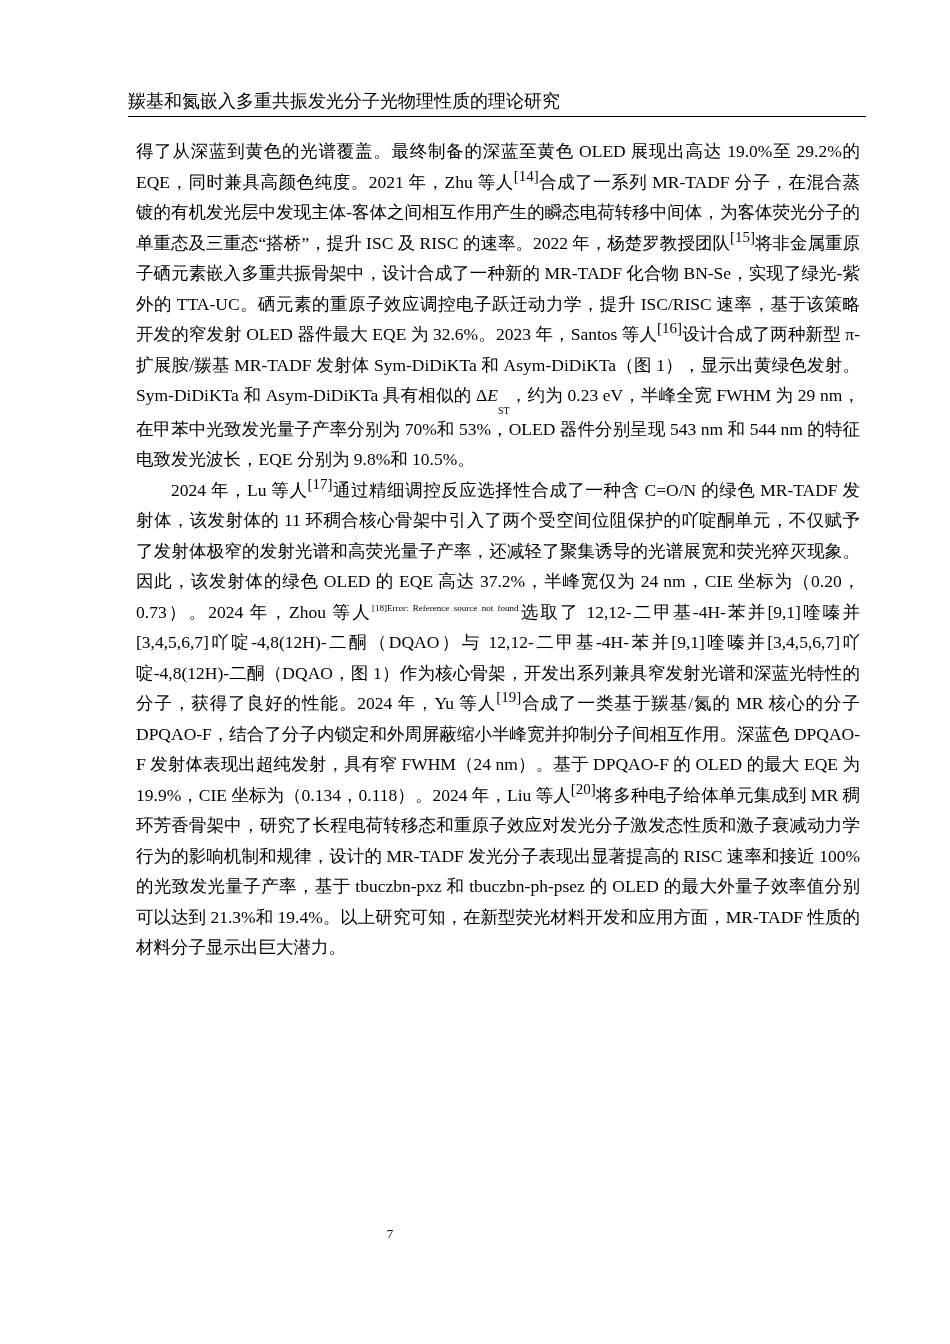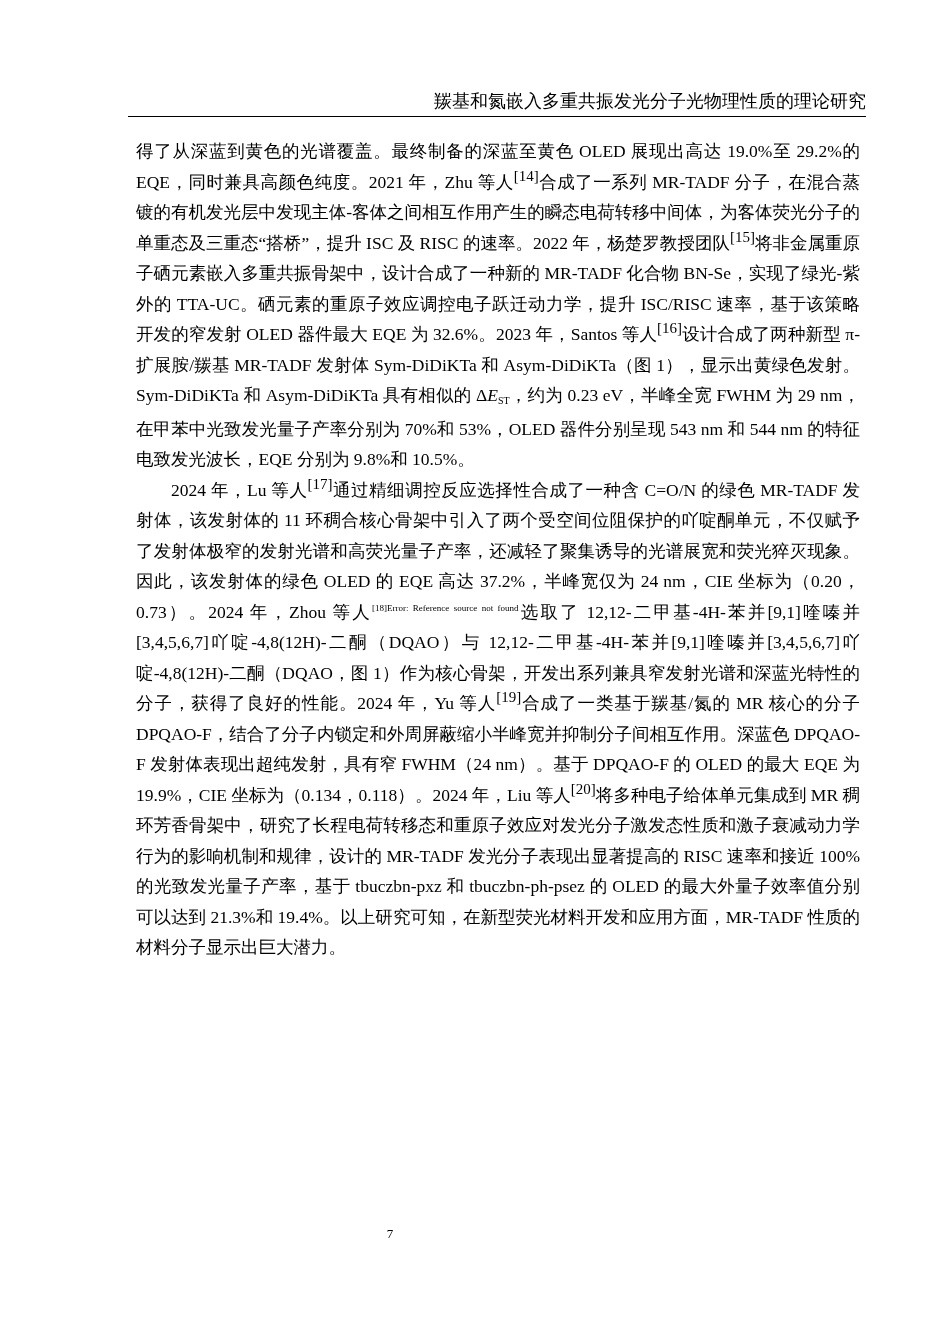--- a/index.html
+++ b/index.html
@@ -1,26 +1,26 @@
 <!DOCTYPE html>
 <html><head>
 <meta charset="utf-8">
 <style>
   html, body { margin: 0; padding: 0; background: #ffffff; }
   body { width: 950px; height: 1344px; position: relative; overflow: hidden;
          font-family: "Liberation Serif", "DejaVu Serif", serif; color: #000; }
   .header { position: absolute; left: 128px; top: 88px; width: 738px; height: 28px;
-            border-bottom: 1.3px solid #000; text-align: right; font-size: 18px; line-height: 26px; }
+            border-bottom: 1.3px solid #000; text-align: left; font-size: 18px; line-height: 26px; }
   .body { position: absolute; left: 136px; top: 136px; width: 724px; font-size: 17.5px;
           line-height: 30.5px; text-align: justify; }
   .para { margin: 0; padding: 0; }
   .indent { text-indent: 35px; }
   sup { font-size: 15px; vertical-align: 0; position: relative; top: -7px; line-height: 0; }
   sup.err { font-size: 9px; }
-  .sub { font-size: 10px; position: relative; top: 3px; }
+  .sub { font-size: 10px; position: relative; top: 13px; }
   .ital { font-style: italic; }
   .pageno { position: absolute; left: 0; width: 780px; top: 1226px; text-align: center; font-size: 13px; }
 </style>
 </head>
 <body>
 
 <div class="header">
   <span>羰基和氮嵌入多重共振发光分子光物理性质的理论研究</span>
 </div>
 

